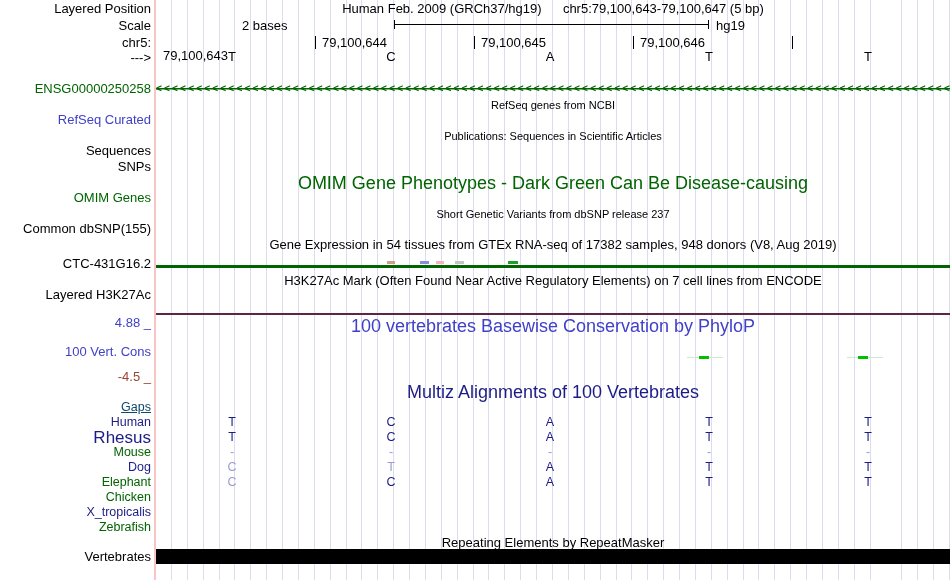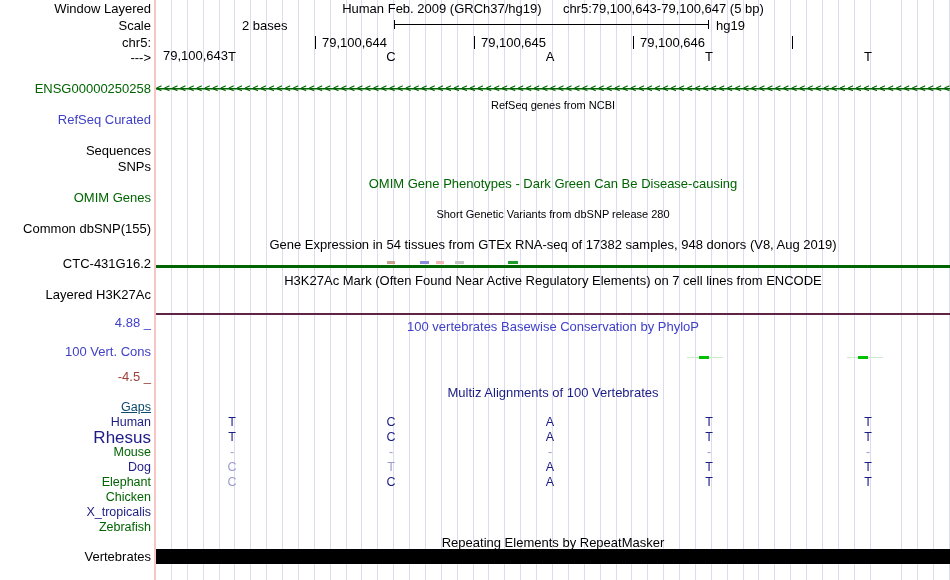--- a/index.html
+++ b/index.html
@@ -10,21 +10,21 @@
   
   .llabel{position:absolute;left:0;width:151px;text-align:right;white-space:nowrap;line-height:13px;}
   
   #pink-guide{position:absolute;left:154px;top:0;width:2px;height:580px;background:#f6c5c4;}
   #track-area{
     position:absolute;left:156px;top:0;width:794px;height:580px;
     background-image:repeating-linear-gradient(to right,transparent 0,transparent 14.9px,#dcdcee 14.9px,#dcdcee 15.88px);
   }
   .center-line{position:absolute;left:0;width:794px;text-align:center;white-space:nowrap;line-height:13px;}
   .small{font-size:11px;}
-  .mid{font-size:13px;}
+  .mid{font-size:18px;}
   .lab-green{color:#006400;}
   .lab-blue{color:#4040c8;}
   .lab-navy{color:#1c1c86;}
   .lab-orange{color:#0c4a6e;text-decoration:underline;}
   .lab-maroon{color:#9a4436;}
   .base-cell{position:absolute;width:40px;text-align:center;line-height:13px;color:#000;}
   .aln-cell{position:absolute;width:40px;text-align:center;line-height:13px;color:#1c1c86;font-size:12.5px;}
   .aln-cell.muted{color:#9c9cce;}
   .coord{position:absolute;width:150px;line-height:13px;}
   .coord-tick{position:absolute;width:1px;height:13px;background:#000;}
@@ -39,21 +39,21 @@
   #gtex-ticks{position:absolute;left:0;top:261px;width:794px;height:4px;}
   #h3k27ac-line{position:absolute;left:0;top:313px;width:794px;height:1.5px;background:#5e2547;}
   #phylop-marks{position:absolute;left:0;top:355px;width:794px;height:4px;}
   #repeat-bar{position:absolute;left:0;top:549px;width:794px;height:15px;background:#000;}
 </style>
 </head>
 <body>
 
 <div id="browser">
 
-  <div class="llabel" style="top:2px">Window Layered</div>
+  <div class="llabel" style="top:2px">Layered Position</div>
   <div class="llabel" style="top:19px">Scale</div>
   <div class="llabel" style="top:36px">chr5:</div>
   <div class="llabel" style="top:51px">---&gt;</div>
   <div class="llabel lab-green" style="top:82px">ENSG00000250258</div>
   <div class="llabel lab-blue" style="top:113px">RefSeq Curated</div>
   <div class="llabel" style="top:144px">Sequences</div>
   <div class="llabel" style="top:160px">SNPs</div>
   <div class="llabel lab-green" style="top:191px">OMIM Genes</div>
   <div class="llabel" style="top:222px">Common dbSNP(155)</div>
   <div class="llabel" style="top:257px">CTC-431G16.2</div>
@@ -100,24 +100,25 @@
 
     <div class="base-cell" style="top:50px;left:56px">T</div>
     <div class="base-cell" style="top:50px;left:215px">C</div>
     <div class="base-cell" style="top:50px;left:374px">A</div>
     <div class="base-cell" style="top:50px;left:533px">T</div>
     <div class="base-cell" style="top:50px;left:692px">T</div>
 
     <div id="gencode-arrows">&lt;&lt;&lt;&lt;&lt;&lt;&lt;&lt;&lt;&lt;&lt;&lt;&lt;&lt;&lt;&lt;&lt;&lt;&lt;&lt;&lt;&lt;&lt;&lt;&lt;&lt;&lt;&lt;&lt;&lt;&lt;&lt;&lt;&lt;&lt;&lt;&lt;&lt;&lt;&lt;&lt;&lt;&lt;&lt;&lt;&lt;&lt;&lt;&lt;&lt;&lt;&lt;&lt;&lt;&lt;&lt;&lt;&lt;&lt;&lt;&lt;&lt;&lt;&lt;&lt;&lt;&lt;&lt;&lt;&lt;&lt;&lt;&lt;&lt;&lt;&lt;&lt;&lt;&lt;&lt;&lt;&lt;&lt;&lt;&lt;&lt;&lt;&lt;&lt;&lt;&lt;&lt;&lt;&lt;&lt;&lt;&lt;&lt;&lt;&lt;&lt;&lt;&lt;&lt;&lt;&lt;&lt;&lt;&lt;&lt;</div>
 
     <div class="center-line small" style="top:99px">RefSeq genes from NCBI</div>
+    <div class="center-line small" style="top:130px">Publications: Sequences in Scientific Articles</div>
 
     <div class="center-line mid lab-green" style="top:177px">OMIM Gene Phenotypes - Dark Green Can Be Disease-causing</div>
 
-    <div class="center-line small" style="top:208px">Short Genetic Variants from dbSNP release 280</div>
+    <div class="center-line small" style="top:208px">Short Genetic Variants from dbSNP release 237</div>
 
     <div class="center-line" style="top:238px">Gene Expression in 54 tissues from GTEx RNA-seq of 17382 samples, 948 donors (V8, Aug 2019)</div>
     <div id="gtex-ticks">
         <div style="position: absolute; left: 231px; top: 0px; width: 8px; height: 3px; background: rgb(201, 160, 142);"></div>
         <div style="position: absolute; left: 264px; top: 0px; width: 9px; height: 3px; background: rgb(140, 140, 220);"></div>
         <div style="position: absolute; left: 280px; top: 0px; width: 8px; height: 3px; background: rgb(242, 182, 186);"></div>
         <div style="position: absolute; left: 299px; top: 0px; width: 9px; height: 3px; background: rgb(196, 196, 196);"></div>
         <div style="position: absolute; left: 352px; top: 0px; width: 10px; height: 3px; background: rgb(31, 158, 44);"></div>
       </div>
     <div id="gtex-line"></div>

